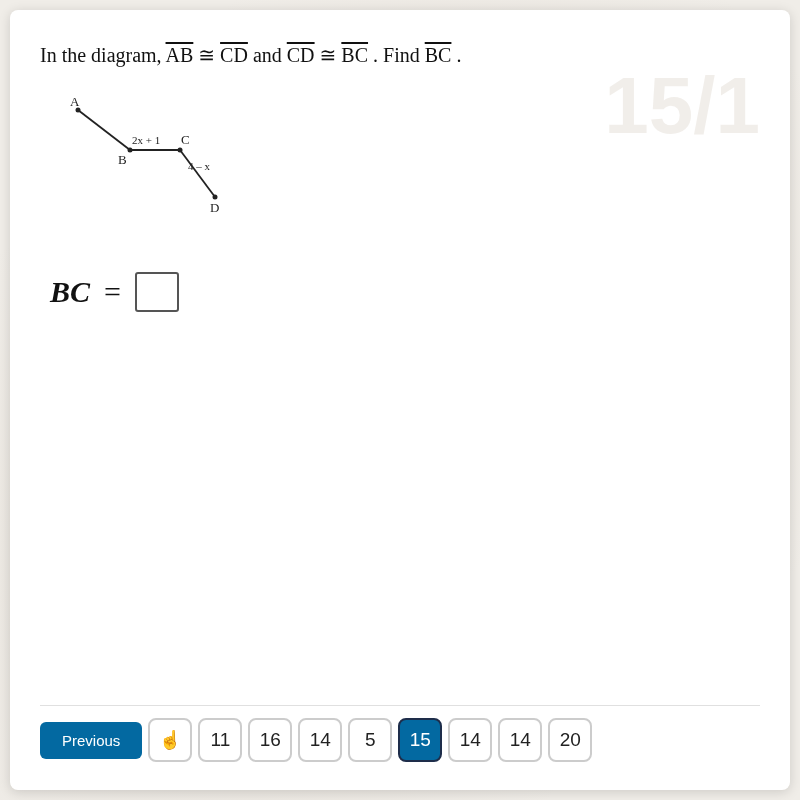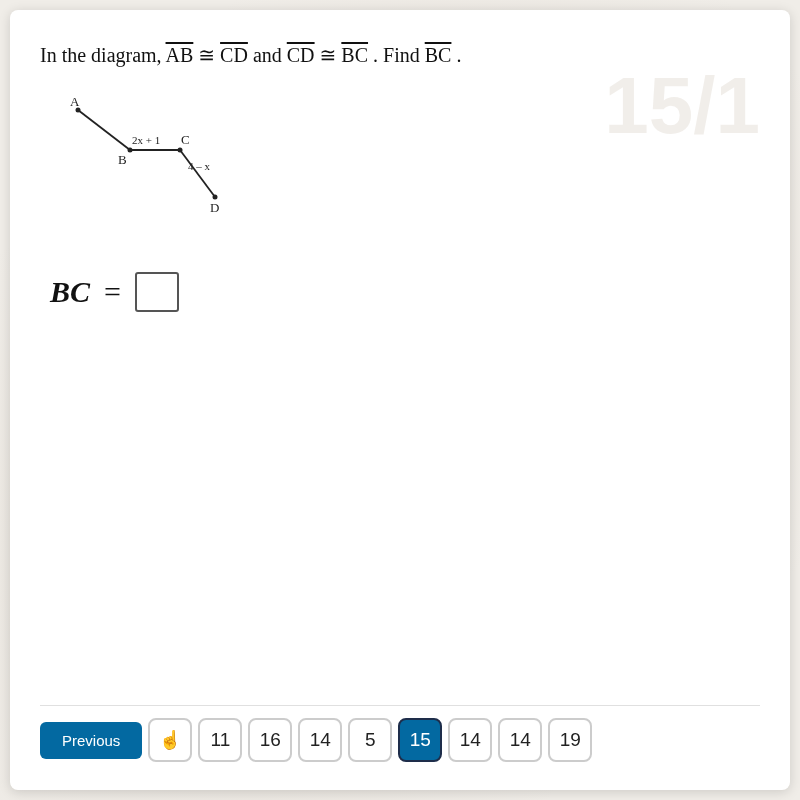--- a/index.html
+++ b/index.html
@@ -221,18 +221,18 @@
       <span>☝</span>
     </button>
 
     <button class="page-btn">11</button>
     <button class="page-btn">16</button>
     <button class="page-btn">14</button>
     <button class="page-btn">5</button>
     <button class="page-btn active">15</button>
     <button class="page-btn">14</button>
     <button class="page-btn">14</button>
-    <button class="page-btn">19</button>
+    <button class="page-btn">20</button>
   </div>
 
 </div>
 
 <div class="watermark">15/1</div>
 
 </body></html>

